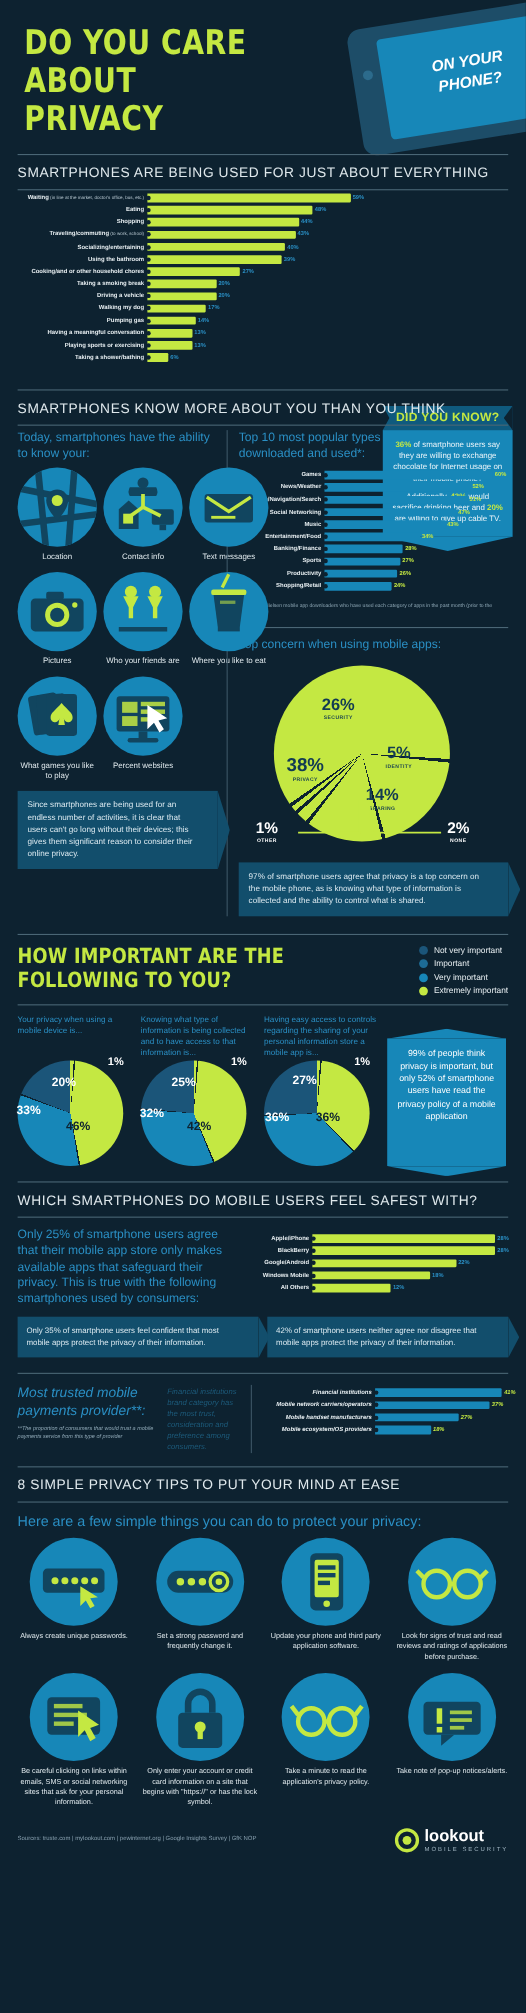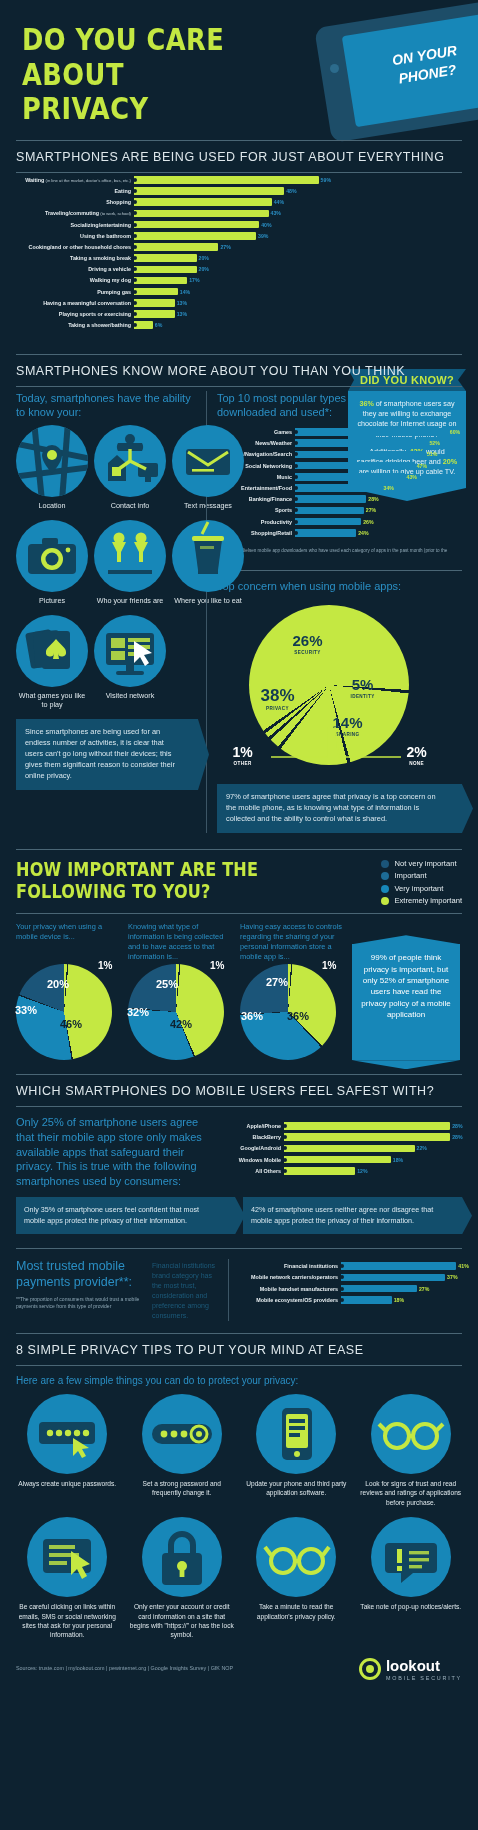--- a/index.html
+++ b/index.html
@@ -190,29 +190,29 @@
   .sbox {
     position: relative; flex: 1; background: #124e6c; color: #dbe9f0;
     font-size: 7.2px; line-height: 1.5; padding: 8px 14px 8px 8px;
   }
   .sbox::after {
     content: ""; position: absolute; right: -10px; top: 0; width: 10px; height: 100%;
     background: #124e6c; clip-path: polygon(0 0, 100% 50%, 0 100%);
   }
 
   
-  .trust-row { display: flex; padding: 10px 16px 0; gap: 6px; }
+  .trust-row { display: flex; padding: 10px 16px 0; gap: 6px; font-style: italic; }
   .trust-l { width: 130px; }
   .trust-title { color: #2a8fc4; font-size: 12.5px; line-height: 1.25; }
   .trust-foot { color: #8fa8b6; font-size: 5px; line-height: 1.5; margin-top: 5px; }
   .trust-m { width: 70px; color: #1c5a7a; font-size: 7px; line-height: 1.42; padding-top: 2px; }
   .trust-r { flex: 1; padding-left: 8px; border-left: 1px solid #3c5666; }
 
   
-  .tips-intro { color: #2a8fc4; font-size: 10px; padding: 9px 16px 2px; }
+  .tips-intro { color: #2a8fc4; font-size: 13px; padding: 9px 16px 2px; }
   .tips-grid { display: grid; grid-template-columns: repeat(4, 1fr); gap: 10px 4px; padding: 6px 12px 0; }
   .tip { text-align: center; }
   .tip-circle {
     width: 80px; height: 80px; border-radius: 50%; background: #1787b8;
     margin: 0 auto 5px; position: relative; overflow: hidden;
   }
   .tip-cap { color: #dfe8ec; font-size: 6.6px; line-height: 1.42; padding: 0 3px; }
 
   
   .footer { margin-top: 12px; padding: 6px 16px 10px; display: flex; align-items: center; }
@@ -484,21 +484,21 @@
                 <rect x="32" y="50" width="8" height="6" fill="#11455f"></rect>
                 <rect x="22" y="56" width="28" height="4" rx="2" fill="#11455f"></rect>
                 <rect x="17" y="23" width="14" height="10" fill="#c4e842" opacity=".85"></rect>
                 <rect x="17" y="36" width="14" height="9" fill="#c4e842" opacity=".85"></rect>
                 <rect x="34" y="23" width="22" height="4" fill="#c4e842" opacity=".85"></rect>
                 <rect x="34" y="30" width="22" height="4" fill="#c4e842" opacity=".85"></rect>
                 <rect x="34" y="37" width="16" height="4" fill="#c4e842" opacity=".85"></rect>
                 <path d="M40 26 L40 48 L46 42 L51 51 L55 48 L50 40 L58 38z" fill="#ffffff"></path>
               </svg>
             </div>
-            <div class="icon-cap">Visited network</div>
+            <div class="icon-cap">Percent websites</div>
           </div>
         </div>
       <div class="callout">Since smartphones are being used for an endless number of activities, it is clear that users can't go long without their devices; this gives them significant reason to consider their online privacy.</div>
     </div>
 
     <div class="col-r">
       <div class="col-title">Top 10 most popular types of mobile apps downloaded and used*:</div>
       <div class="bars" id="chart-apps" style="padding-right:4px;">
           <div class="bar-row">
             <div class="bar-label" style="width: 78px;">Games</div>

